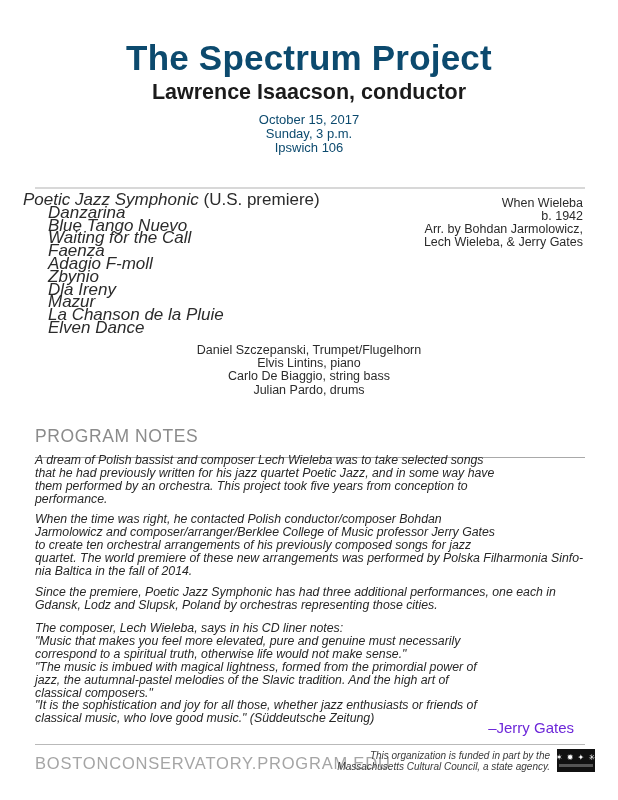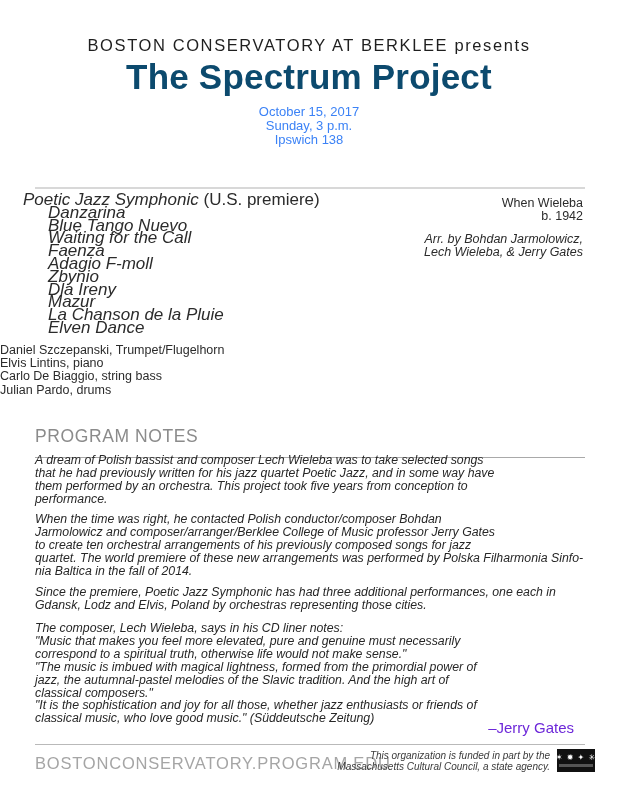--- a/index.html
+++ b/index.html
@@ -36,21 +36,21 @@
     margin: 2px 0 0 0;
     font-size: 21.5px;
     font-weight: bold;
     color: #1b1b1b;
     line-height: 1.2;
   }
   .event-details {
     margin-top: 8px;
     font-size: 13px;
     line-height: 14px;
-    color: #3b82f6;
+    color: #0c4a6e;
   }
   
   .rule {
     position: absolute;
     left: 35px; right: 33px;
     border-top: 2px solid #d8d8d8;
   }
   .rule-top { top: 187px; }
   .rule-bottom { top: 744px; border-top-width: 1.5px; border-top-color: #b9b9b9; }
   
@@ -67,25 +67,26 @@
     padding-left: 25px;
     white-space: pre-line;
   }
   .program-right {
     position: absolute;
     top: 197px; right: 35px;
     text-align: right;
     font-size: 12.5px;
     line-height: 13px;
   }
-  .arranger-credit { margin-top: 10px; white-space: pre-line; font-style: italic; }
+  .arranger-credit { margin-top: 0; white-space: pre-line; }
   
   .performers {
     position: absolute;
     top: 344px; left: 0; right: 0;
+    text-align: center;
     font-size: 12.5px;
     line-height: 13.2px;
     white-space: pre-line;
   }
   
   .notes-heading {
     position: absolute;
     top: 426px; left: 35px; right: 33px;
     font-size: 17.5px;
     letter-spacing: 0.6px;
@@ -154,26 +155,26 @@
     width: 34px; height: 3px;
     background: #555555;
   }
 </style>
 </head>
 <body>
 
 <div class="page">
 
   <div class="header">
-    <div class="presenter"><span>BOSTON CONSERVATORY AT BERKLEE</span> <span>presents</span></div>
     <h1 class="title">The Spectrum Project</h1>
+    <h2 class="conductor">Lawrence Isaacson, conductor</h2>
     <div class="event-details">
       <div>October 15, 2017</div>
       <div>Sunday, 3 p.m.</div>
-      <div>Ipswich 138</div>
+      <div>Ipswich 106</div>
     </div>
   </div>
 
   <div class="rule rule-top"></div>
 
   <div class="program-left">
     <div><span class="work-title">Poetic Jazz Symphonic</span><span class="premiere-note"> (U.S. premiere)</span></div>
     <div class="movement-list">Danzarina
 Blue Tango Nuevo
 Waiting for the Call
@@ -203,21 +204,21 @@
   <div class="note-para p1">A dream of Polish bassist and composer Lech Wieleba was to take selected songs
 that he had previously written for his jazz quartet Poetic Jazz, and in some way have
 them performed by an orchestra. This project took five years from conception to
 performance.</div>
   <div class="note-para p2">When the time was right, he contacted Polish conductor/composer Bohdan
 Jarmolowicz and composer/arranger/Berklee College of Music professor Jerry Gates
 to create ten orchestral arrangements of his previously composed songs for jazz
 quartet. The world premiere of these new arrangements was performed by Polska Filharmonia Sinfo-
 nia Baltica in the fall of 2014.</div>
   <div class="note-para p3">Since the premiere, Poetic Jazz Symphonic has had three additional performances, one each in
-Gdansk, Lodz and Elvis, Poland by orchestras representing those cities.</div>
+Gdansk, Lodz and Slupsk, Poland by orchestras representing those cities.</div>
   <div class="note-para p4">The composer, Lech Wieleba, says in his CD liner notes:
 "Music that makes you feel more elevated, pure and genuine must necessarily
 correspond to a spiritual truth, otherwise life would not make sense."
 "The music is imbued with magical lightness, formed from the primordial power of
 jazz, the autumnal-pastel melodies of the Slavic tradition. And the high art of
 classical composers."
 "It is the sophistication and joy for all those, whether jazz enthusiasts or friends of
 classical music, who love good music." (Süddeutsche Zeitung)</div>
 
   <div class="attribution">–Jerry Gates</div>

